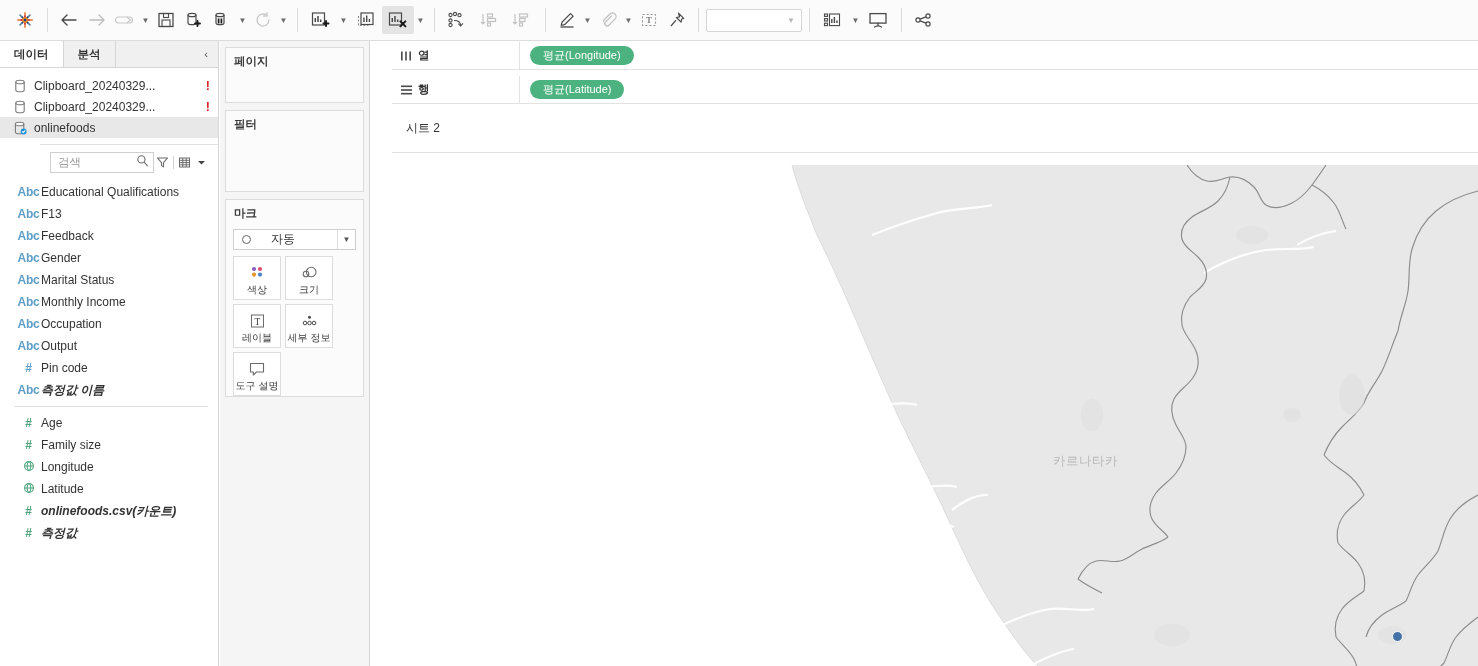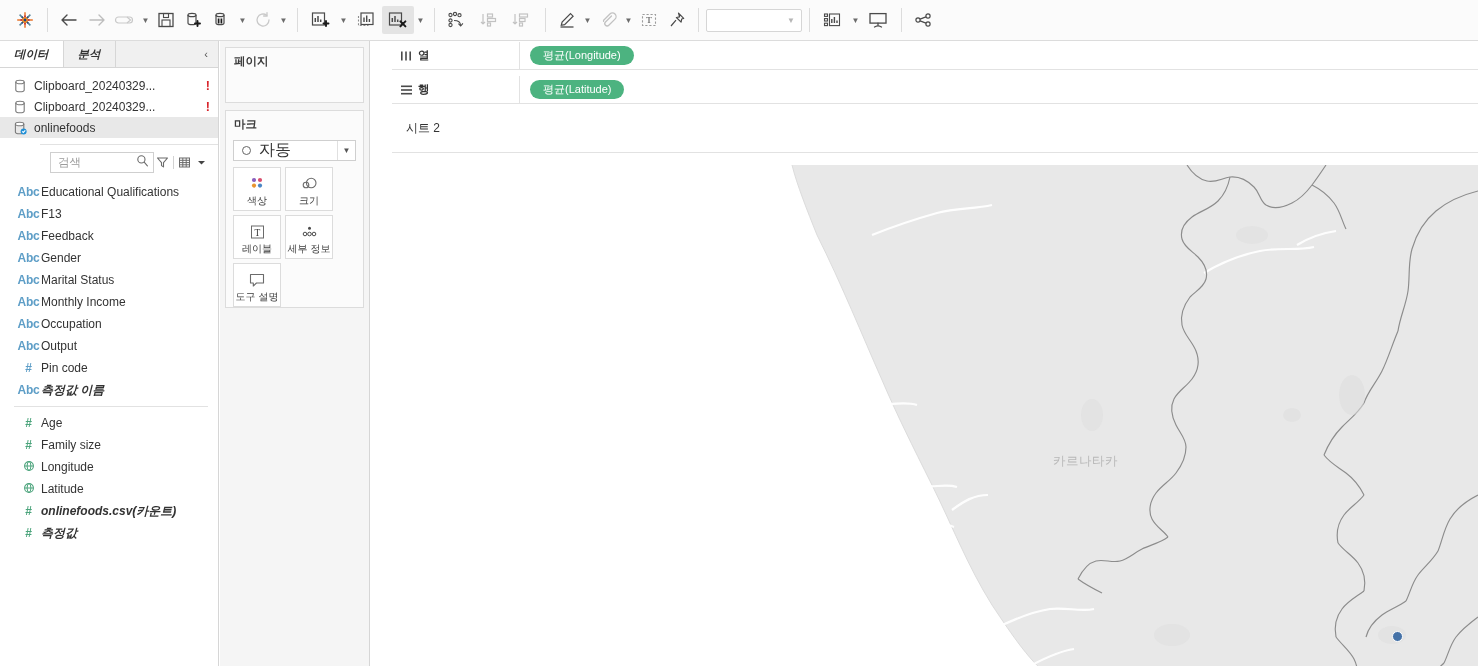--- a/index.html
+++ b/index.html
@@ -52,21 +52,20 @@
   }
   #pane-tabs {
     height: 27px; display: flex; align-items: stretch;
     border-bottom: 1px solid #d6d6d6; background: #f0f0f0;
     flex: none;
   }
   .pane-tab {
     display: flex; align-items: center; justify-content: center;
     font-size: 11.5px; font-weight: bold; color: #333;
     padding: 0 14px;
-    font-style: italic;
   }
   .pane-tab.sel { background: #ffffff; border-right: 1px solid #d6d6d6; }
   .pane-tab.unsel { background: #f0f0f0; border-right: 1px solid #d6d6d6; font-weight: bold; }
   #collapse-btn {
     margin-left: auto; width: 24px;
     display: flex; align-items: center; justify-content: center;
     background: #f0f0f0; color: #555; font-size: 11px;
   }
 
   #ds-list { padding: 7px 0 6px 0; flex: none; }
@@ -130,21 +129,21 @@
   #card-marks { height: 198px; }
   #marks-dd {
     margin: 8px 7px 0 7px; height: 21px;
     border: 1px solid #cfcfcf; background: #fff;
     display: flex; align-items: center;
   }
   #marks-dd .circ {
     width: 9px; height: 9px; border: 1.2px solid #666; border-radius: 50%;
     margin-left: 8px; flex: none;
   }
-  #marks-dd .txt { font-size: 16px; color: #333; margin-left: 8px; flex: 1; }
+  #marks-dd .txt { font-size: 12px; color: #333; margin-left: 20px; flex: 1; }
   #marks-dd .cr {
     width: 18px; border-left: 1px solid #e0e0e0; height: 100%;
     display:flex; align-items:center; justify-content:center; font-size:8px; color:#555;
   }
   .mk-grid { display: flex; flex-wrap: wrap; padding: 6px 7px 0 7px; gap: 4px; }
   .mk-btn {
     width: 48px; height: 44px; border: 1px solid #dcdcdc; background: #fff;
     display: flex; flex-direction: column; align-items: center; justify-content: center;
   }
   .mk-ico { height: 22px; display: flex; align-items: center; justify-content: center; }
@@ -548,20 +547,23 @@
       </div>
     </div>
   </div>
 
   <div id="cards">
 
     <div class="card" id="card-pages">
       <div class="card-hdr">페이지</div>
     </div>
 
+    <div class="card" id="card-filters">
+      <div class="card-hdr">필터</div>
+    </div>
 
     <div class="card" id="card-marks">
       <div class="card-hdr">마크</div>
 
       <div id="marks-dd">
         <span class="circ"></span>
         <span class="txt">자동</span>
         <span class="cr">▼</span>
       </div>
 

